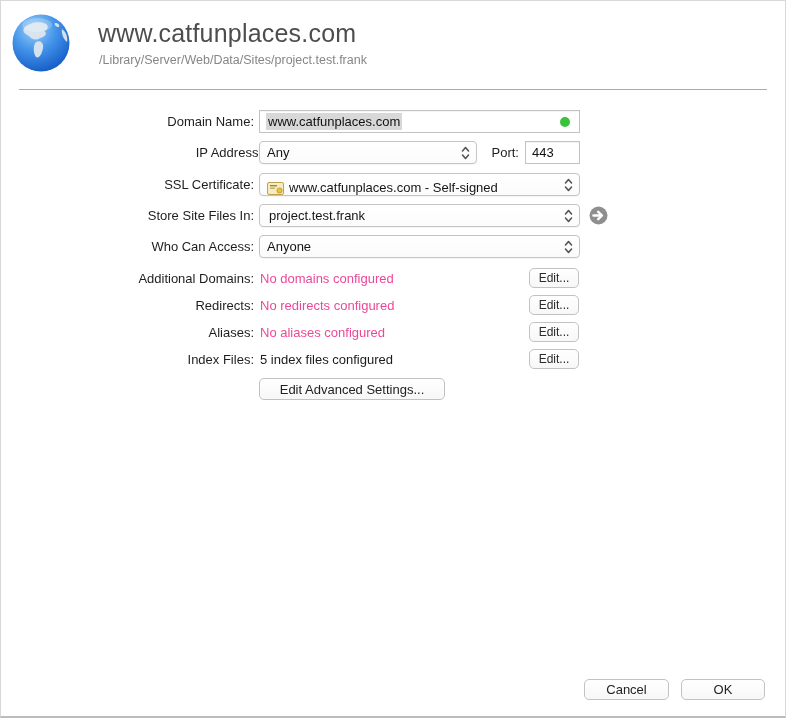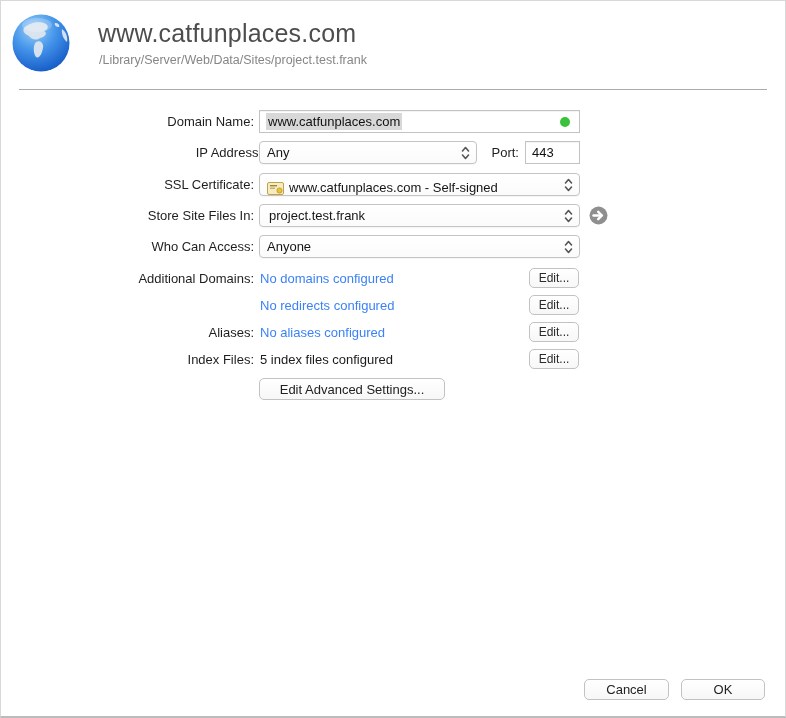--- a/index.html
+++ b/index.html
@@ -76,21 +76,21 @@
   }
 
   .arrowbtn {
     position:absolute; left:588px; top:2px; width:19px; height:19px;
     border:none; background:transparent; padding:0; cursor:default;
   }
 
   .summary-val {
     position:absolute; left:259px; font-size:13px;
   }
-  .muted { color:#3b82f6; }
+  .muted { color:#ec4899; }
   .normal { color:#1b1b1b; }
 
   .editbtn {
     position:absolute; left:528px; top:0; width:50px; height:20px;
     border:1px solid #c2c2c2; border-radius:5px;
     background:linear-gradient(#ffffff,#f7f7f7);
     font-size:12px; color:#2b2b2b;
     font-family:"Liberation Sans", sans-serif;
   }
 
@@ -206,20 +206,21 @@
     </div>
   </div>
 
   <div class="row" style="top:267px; height:20px;">
     <div class="lbl v-center" style="height:20px; justify-content:flex-end;">Additional Domains:</div>
     <div class="summary-val muted v-center" style="height:20px;">No domains configured</div>
     <button class="editbtn">Edit...</button>
   </div>
 
   <div class="row" style="top:294px; height:20px;">
+    <div class="lbl v-center" style="height:20px; justify-content:flex-end;">Redirects:</div>
     <div class="summary-val muted v-center" style="height:20px;">No redirects configured</div>
     <button class="editbtn">Edit...</button>
   </div>
 
   <div class="row" style="top:321px; height:20px;">
     <div class="lbl v-center" style="height:20px; justify-content:flex-end;">Aliases:</div>
     <div class="summary-val muted v-center" style="height:20px;">No aliases configured</div>
     <button class="editbtn">Edit...</button>
   </div>
 

